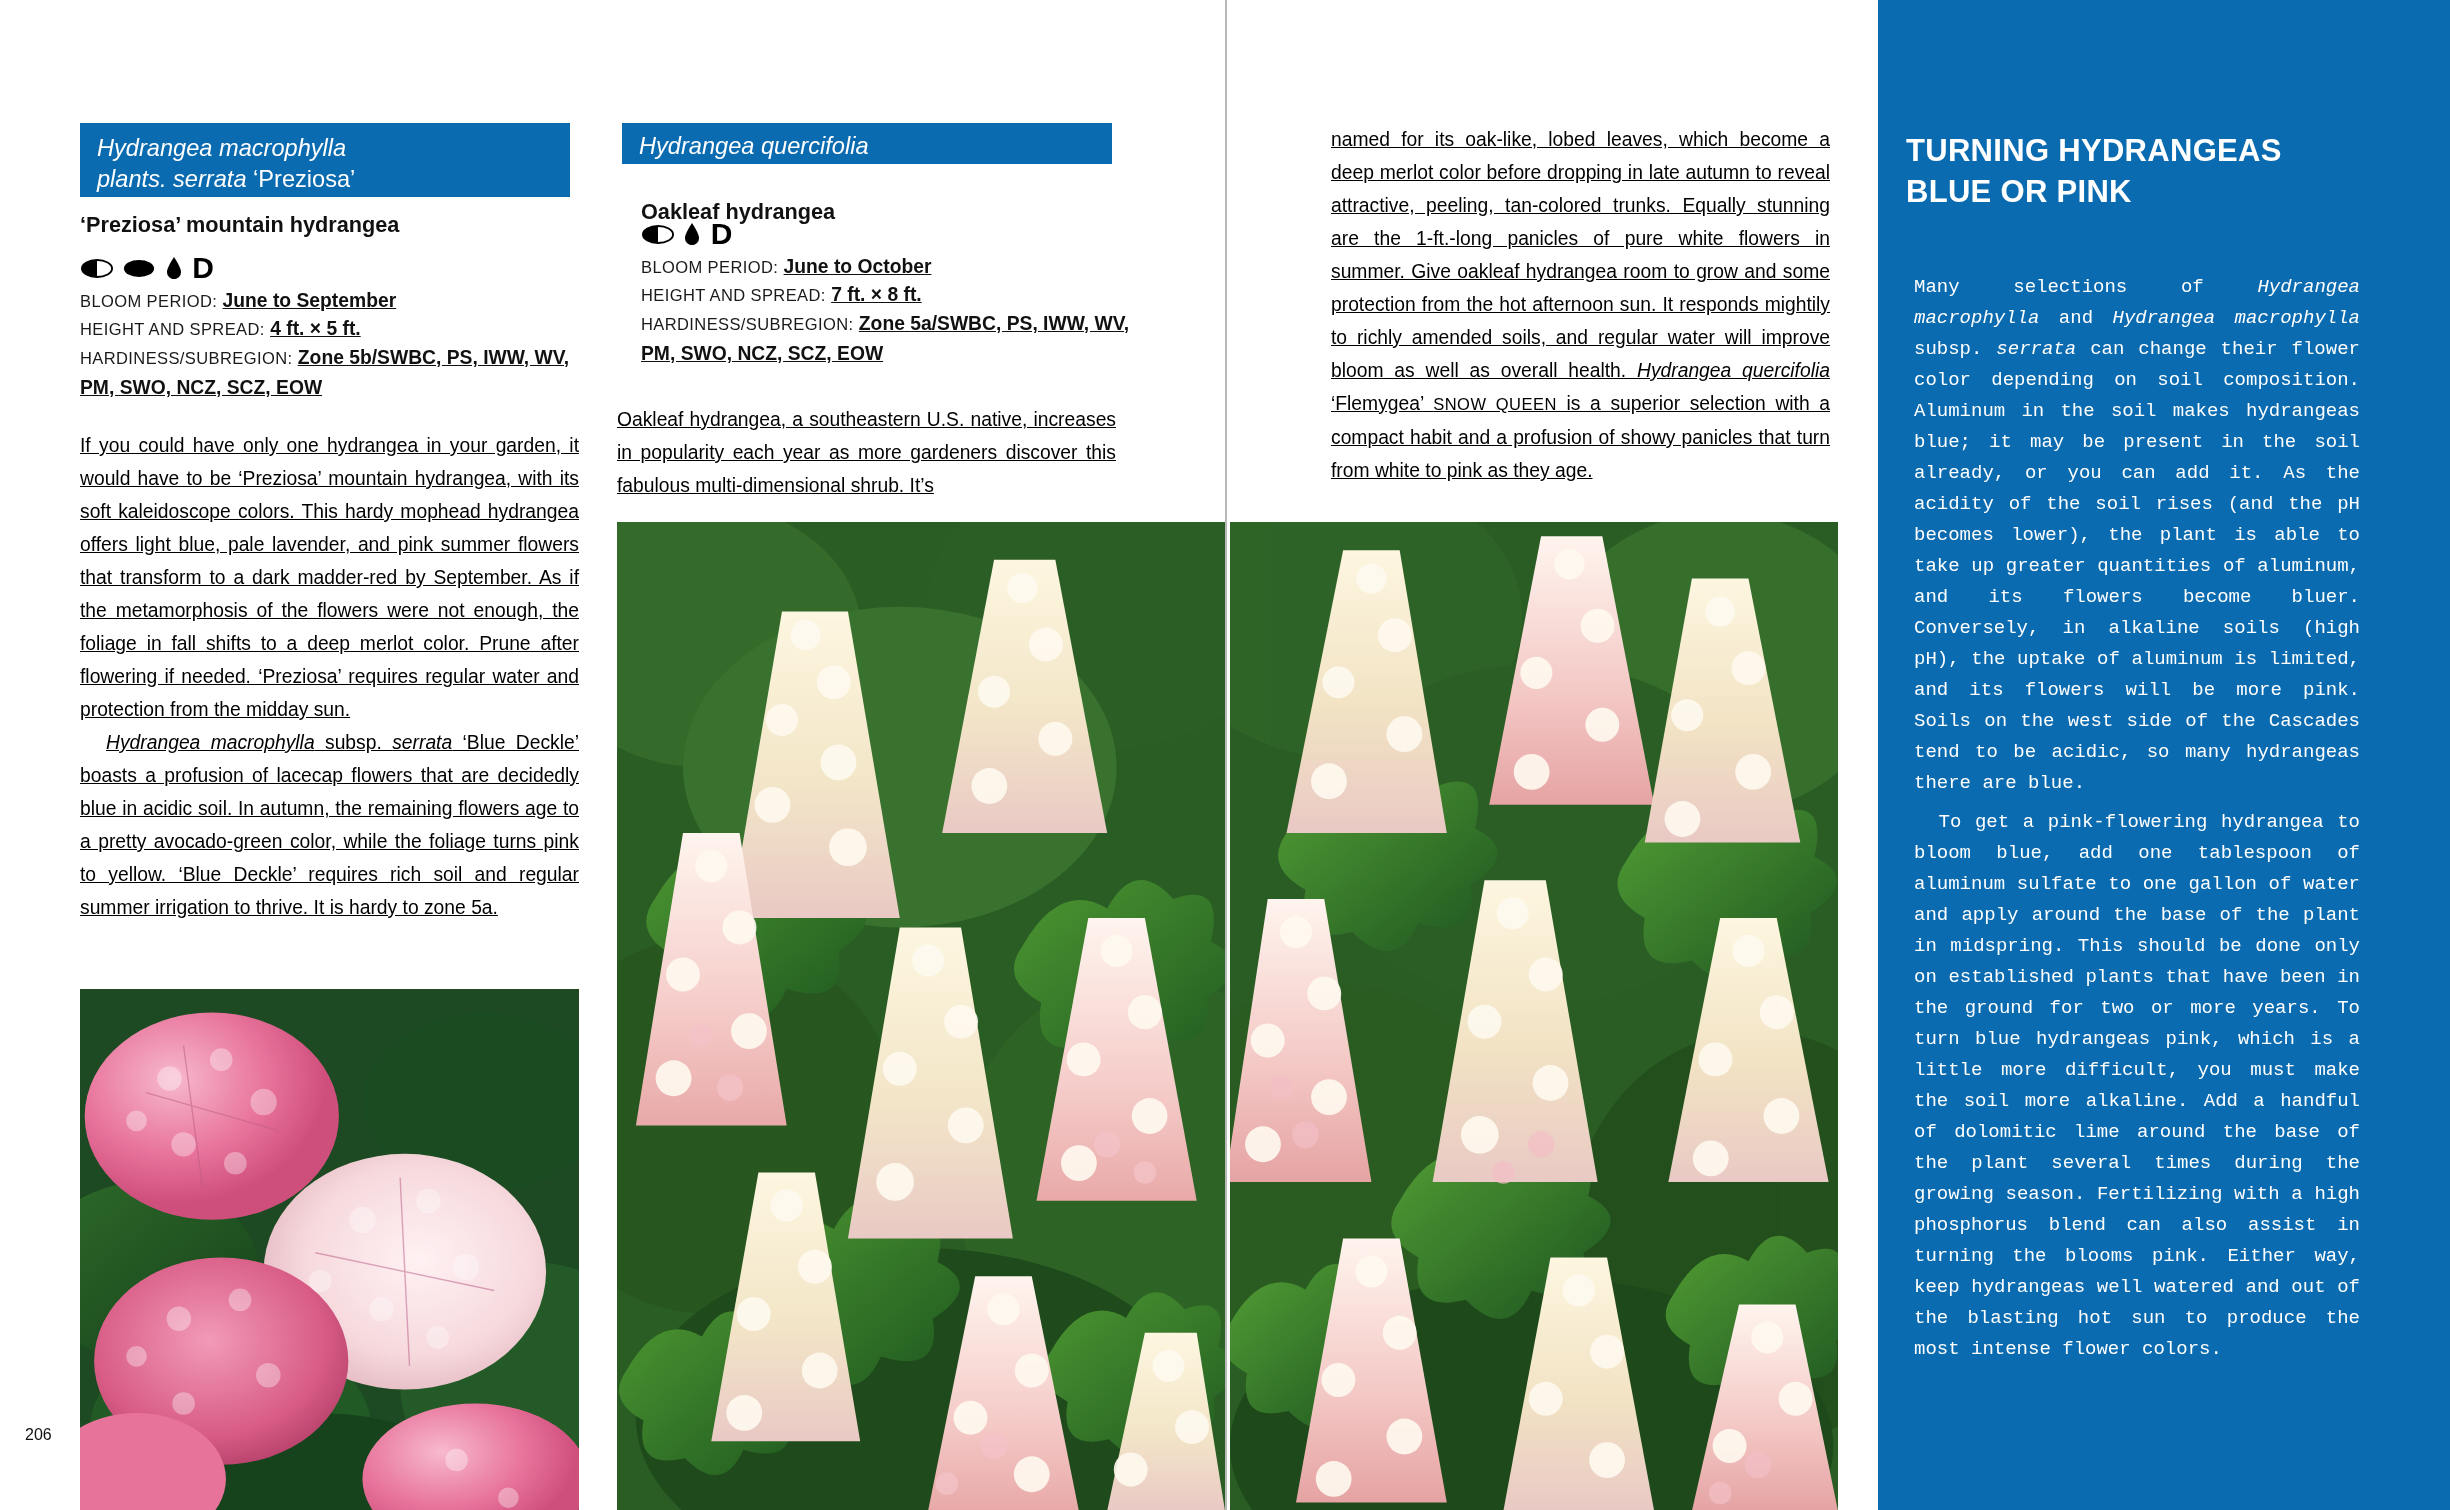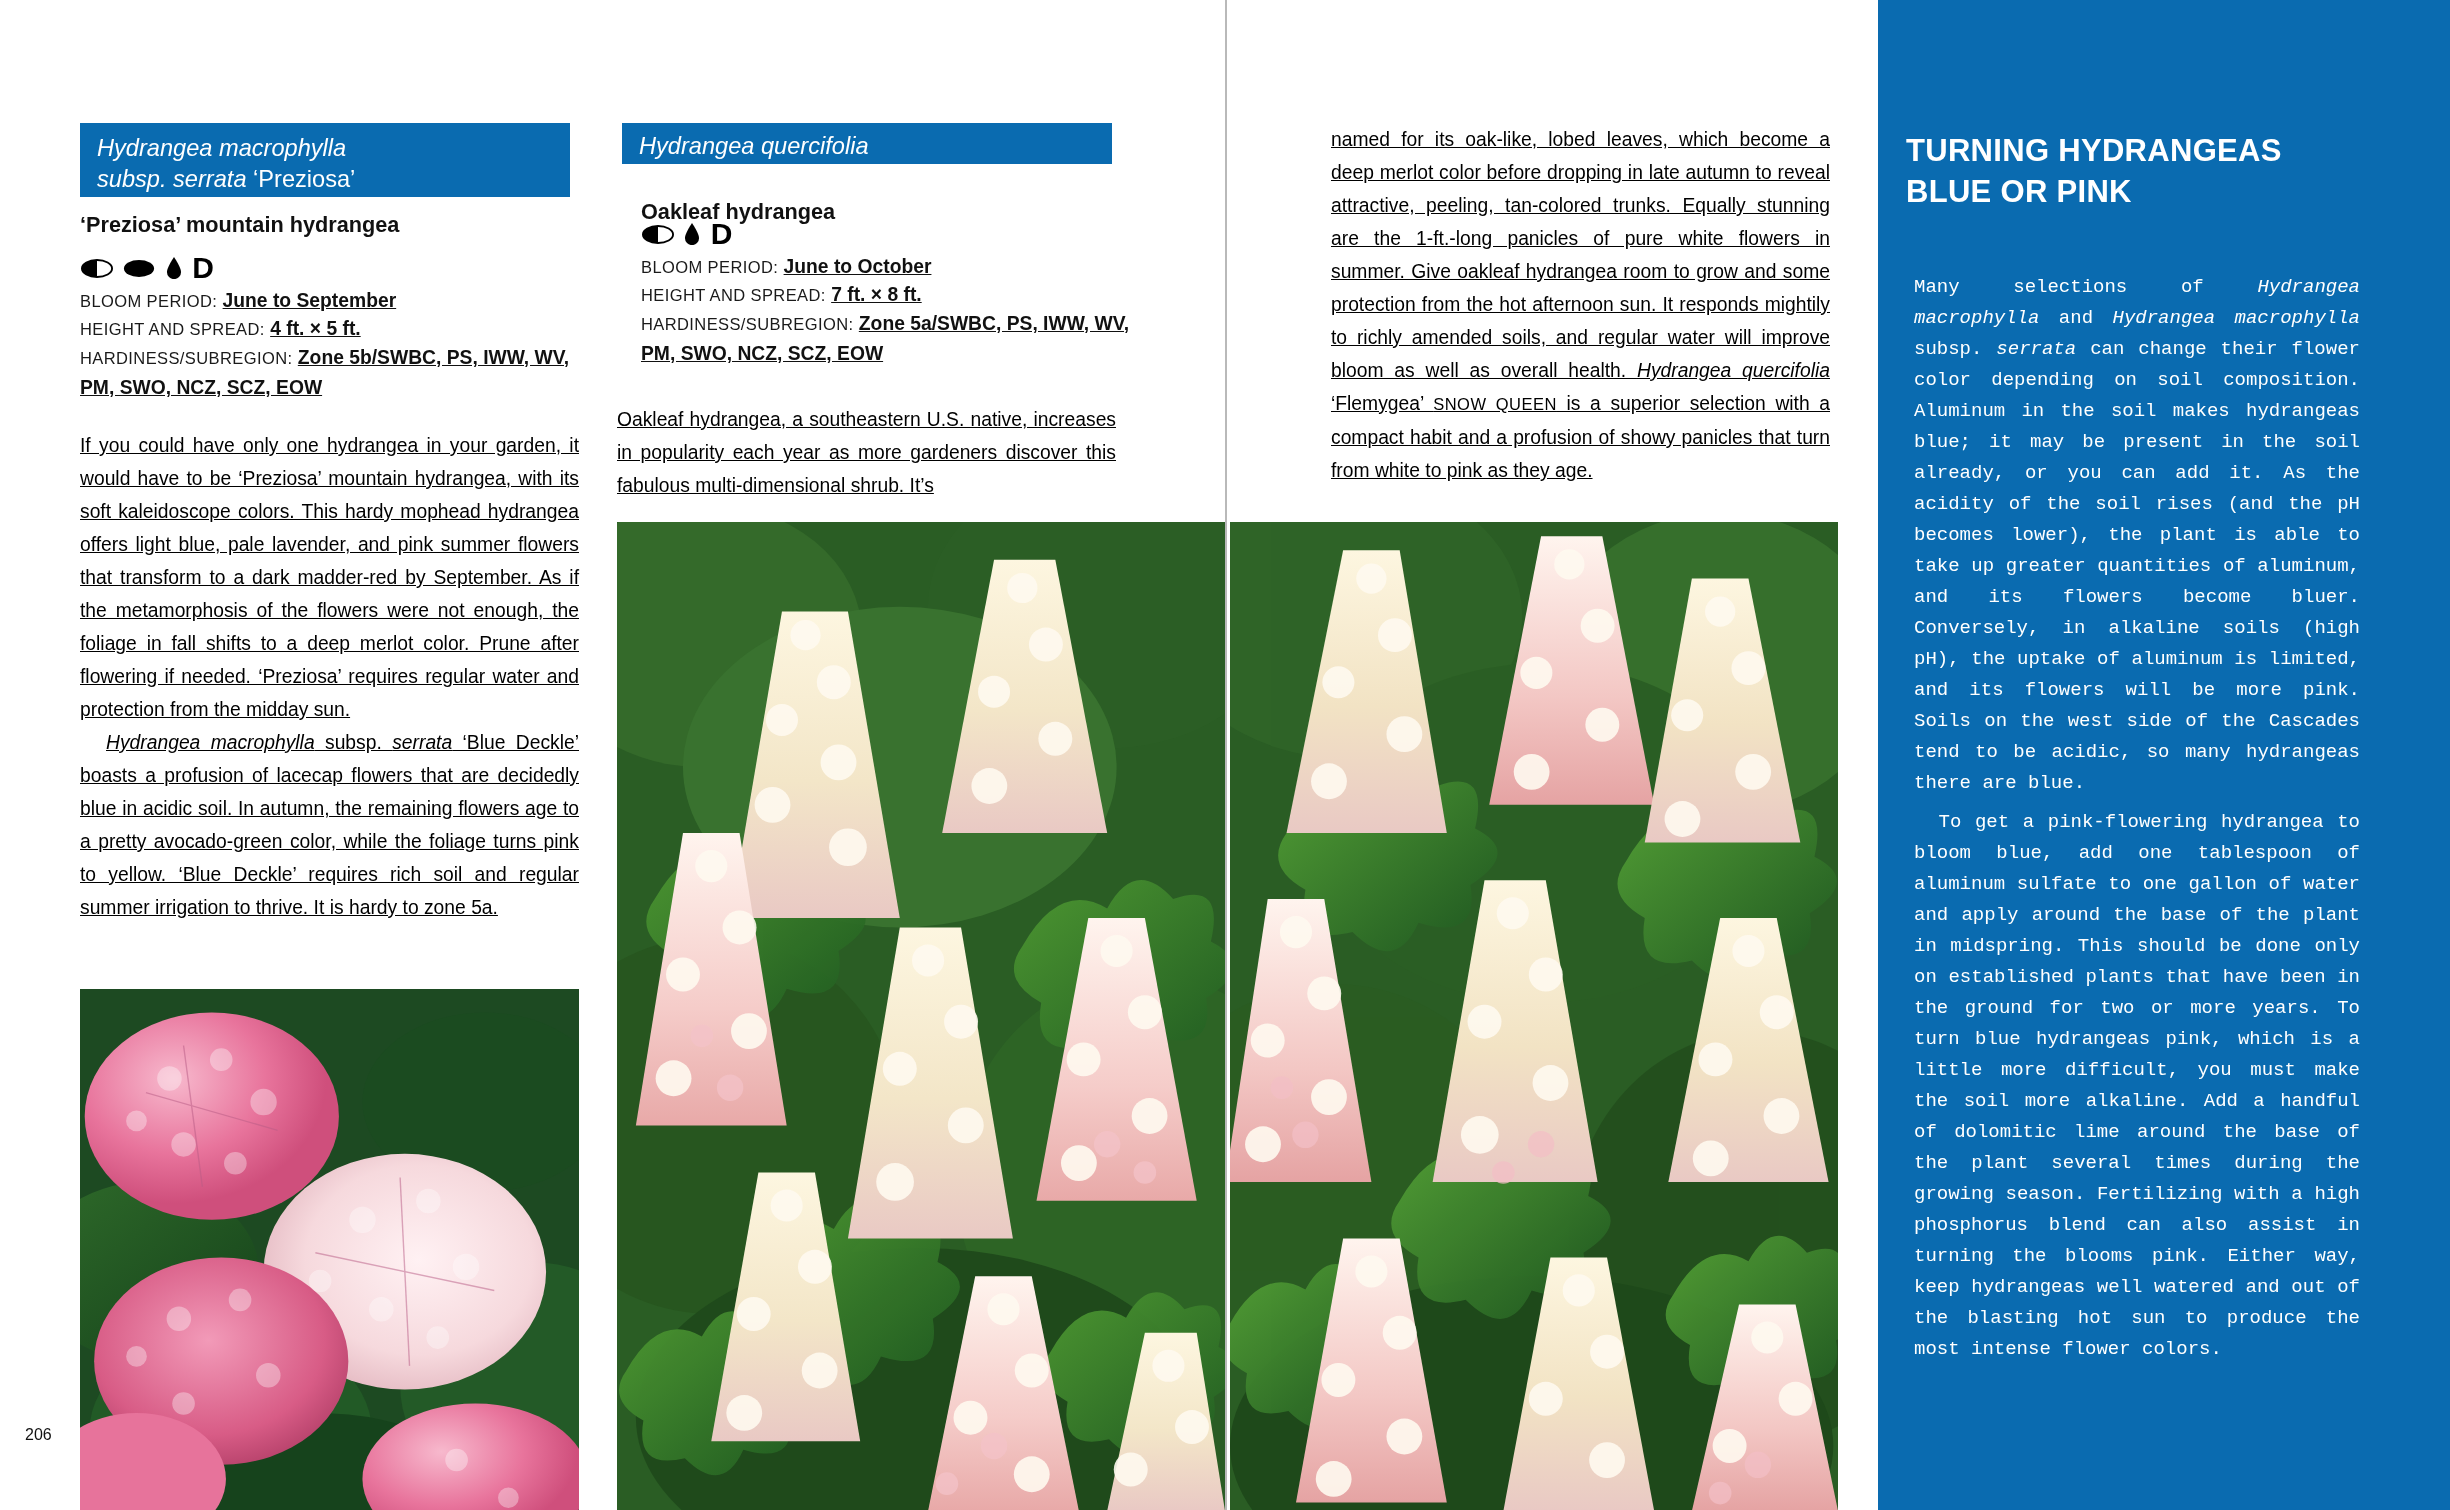--- a/index.html
+++ b/index.html
@@ -148,21 +148,21 @@
 </head>
 <body>
 
 <div id="spread">
 
   <div class="gutter" id="gutter-main"></div>
 
   <div class="heading-bar" style="left:80px; top:123px; width:490px; height:74px;">
     <div>Hydrangea macrophylla</div>
     <div>
-      <span>subsp. serrata</span><span class="roman"> ‘Preziosa’</span>
+      <span>plants. serrata</span><span class="roman"> ‘Preziosa’</span>
     </div>
   </div>
 
   <div class="common-name" style="left:80px; top:212px;">‘Preziosa’ mountain hydrangea</div>
 
   <div class="icon-row" style="left:81px; top:253px;">
     <svg width="32" height="19" viewBox="0 0 34 20">
       <ellipse cx="17" cy="10" rx="16" ry="9" fill="none" stroke="#000" stroke-width="2"></ellipse>
       <path d="M17 1 A16 9 0 0 0 17 19 Z" fill="#000"></path>
     </svg>

